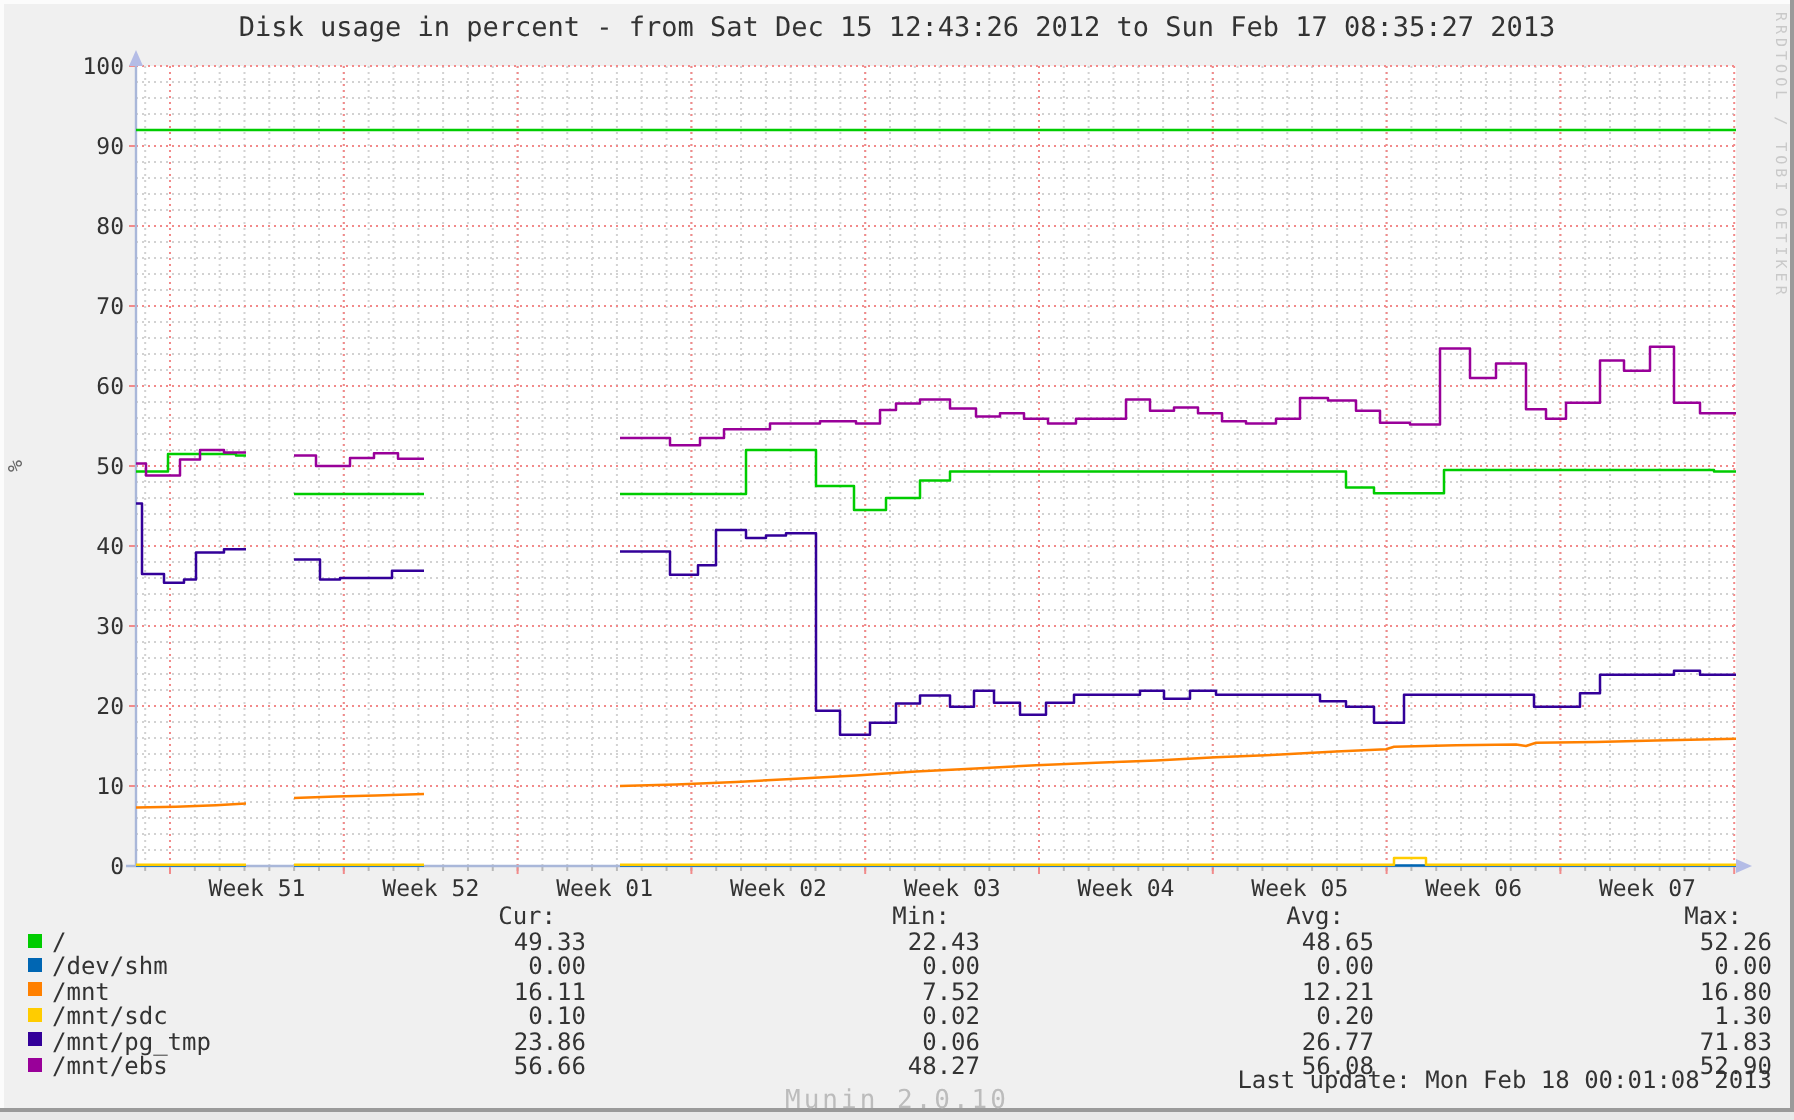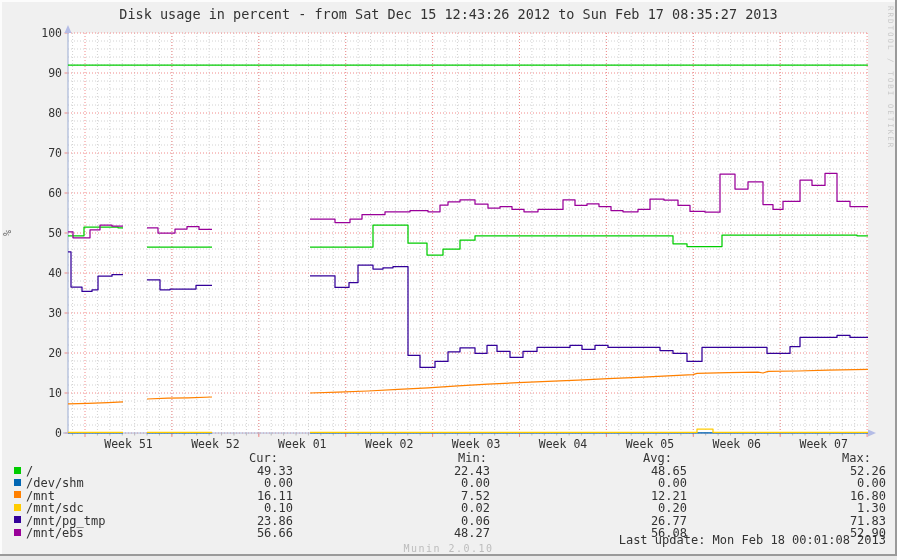--- a/index.html
+++ b/index.html
@@ -23,21 +23,21 @@
   .ticklabel{font-family:"DejaVu Sans Mono","Liberation Mono",monospace;font-size:11.5px;fill:#333;}
   #legend .hdr,#legend .val,#legend .lbl{
     position:absolute;font-size:12px;color:#333;white-space:pre;line-height:12px;
   }
   #legend .swatch{position:absolute;width:7px;height:7px;left:14px;}
   #last-update{
     position:absolute;right:11px;top:533px;font-size:12px;color:#333;white-space:pre;
   }
   #munin-version{
     position:absolute;left:0;top:543px;width:100%;text-align:center;
-    font-size:10px;letter-spacing:1.5px;color:#bcbcbc;
+    font-size:13px;letter-spacing:1.5px;color:#bcbcbc;
   }
 </style>
 </head>
 <body>
 
 <div id="panel">
   <div id="chart-title">Disk usage in percent - from Sat Dec 15 12:43:26 2012 to Sun Feb 17 08:35:27 2013</div>
   <div id="watermark">RRDTOOL / TOBI OETIKER</div>
   <svg id="plot" width="897" height="455" viewBox="0 0 897 455">
       <rect x="68" y="33" width="800" height="400" fill="#ffffff"></rect>
@@ -289,21 +289,21 @@
       <polyline points="68.0,251.8 71.0,251.8 71.0,287.0 82.0,287.0 82.0,291.4 92.0,291.4 92.0,289.8 98.0,289.8 98.0,276.2 112.0,276.2 112.0,274.6 123.0,274.6" fill="none" stroke="#330099" stroke-width="1.25" stroke-linejoin="round"></polyline>
       <polyline points="147.0,279.8 160.0,279.8 160.0,289.8 170.0,289.8 170.0,289.0 196.0,289.0 196.0,285.4 212.0,285.4" fill="none" stroke="#330099" stroke-width="1.25" stroke-linejoin="round"></polyline>
       <polyline points="310.0,275.8 335.0,275.8 335.0,287.4 349.0,287.4 349.0,282.6 358.0,282.6 358.0,265.0 373.0,265.0 373.0,269.0 383.0,269.0 383.0,267.8 393.0,267.8 393.0,266.6 408.0,266.6 408.0,355.4 420.0,355.4 420.0,367.4 435.0,367.4 435.0,361.4 448.0,361.4 448.0,351.8 460.0,351.8 460.0,347.8 475.0,347.8 475.0,353.4 487.0,353.4 487.0,345.4 497.0,345.4 497.0,351.4 510.0,351.4 510.0,357.4 523.0,357.4 523.0,351.4 537.0,351.4 537.0,347.4 570.0,347.4 570.0,345.4 582.0,345.4 582.0,349.4 595.0,349.4 595.0,345.4 608.0,345.4 608.0,347.4 660.0,347.4 660.0,350.6 673.0,350.6 673.0,353.4 687.0,353.4 687.0,361.4 702.0,361.4 702.0,347.4 767.0,347.4 767.0,353.4 790.0,353.4 790.0,346.6 800.0,346.6 800.0,337.4 837.0,337.4 837.0,335.4 850.0,335.4 850.0,337.4 868.0,337.4" fill="none" stroke="#330099" stroke-width="1.25" stroke-linejoin="round"></polyline>
       <polyline points="68.0,231.8 73.0,231.8 73.0,237.8 90.0,237.8 90.0,229.8 100.0,229.8 100.0,225.0 112.0,225.0 112.0,226.2 123.0,226.2" fill="none" stroke="#990099" stroke-width="1.25" stroke-linejoin="round"></polyline>
       <polyline points="147.0,227.8 158.0,227.8 158.0,233.0 175.0,233.0 175.0,229.0 187.0,229.0 187.0,226.6 199.0,226.6 199.0,229.4 212.0,229.4" fill="none" stroke="#990099" stroke-width="1.25" stroke-linejoin="round"></polyline>
       <polyline points="310.0,219.0 335.0,219.0 335.0,222.6 350.0,222.6 350.0,219.0 362.0,219.0 362.0,214.6 385.0,214.6 385.0,211.8 410.0,211.8 410.0,210.6 428.0,210.6 428.0,211.8 440.0,211.8 440.0,205.0 448.0,205.0 448.0,201.8 460.0,201.8 460.0,199.8 475.0,199.8 475.0,204.2 488.0,204.2 488.0,208.2 500.0,208.2 500.0,206.6 512.0,206.6 512.0,209.4 524.0,209.4 524.0,211.8 538.0,211.8 538.0,209.4 563.0,209.4 563.0,199.8 575.0,199.8 575.0,205.4 587.0,205.4 587.0,203.8 599.0,203.8 599.0,206.6 611.0,206.6 611.0,210.6 623.0,210.6 623.0,211.8 638.0,211.8 638.0,209.4 650.0,209.4 650.0,199.0 664.0,199.0 664.0,200.2 678.0,200.2 678.0,205.4 690.0,205.4 690.0,211.4 705.0,211.4 705.0,212.2 720.0,212.2 720.0,174.2 735.0,174.2 735.0,189.0 748.0,189.0 748.0,181.8 763.0,181.8 763.0,204.6 773.0,204.6 773.0,209.4 783.0,209.4 783.0,201.4 800.0,201.4 800.0,180.2 812.0,180.2 812.0,185.4 825.0,185.4 825.0,173.4 837.0,173.4 837.0,201.4 850.0,201.4 850.0,206.6 868.0,206.6" fill="none" stroke="#990099" stroke-width="1.25" stroke-linejoin="round"></polyline>
       <polyline points="68.0,65.0 868.0,65.0" fill="none" stroke="#00CC00" stroke-width="1.25" stroke-linejoin="round"></polyline>
     </svg>
   <div id="legend">
       <div class="hdr" style="top: 452px; right: 619px;">Cur:</div>
-      <div class="hdr" style="top: 452px; right: 410px;">Min:</div>
+      <div class="hdr" style="top: 452px; right: 422px;">Min:</div>
       <div class="hdr" style="top: 452px; right: 225px;">Avg:</div>
       <div class="hdr" style="top: 452px; right: 26px; padding-left: 20px;">Max:</div>
       <div class="swatch" style="top: 466.5px; background: rgb(0, 204, 0);"></div>
       <div class="lbl" style="top: 465px; left: 26px;">/</div>
       <div class="val" style="top: 465px; right: 604px; margin-left: 31px;">49.33</div>
       <div class="val" style="top: 465px; right: 407px;">22.43</div>
       <div class="val" style="top: 465px; right: 210px;">48.65</div>
       <div class="val" style="top: 465px; right: 11px;">52.26</div>
       <div class="swatch" style="top: 478.9px; background: rgb(0, 102, 179);"></div>
       <div class="lbl" style="top: 477.4px; left: 26px;">/dev/shm</div>

